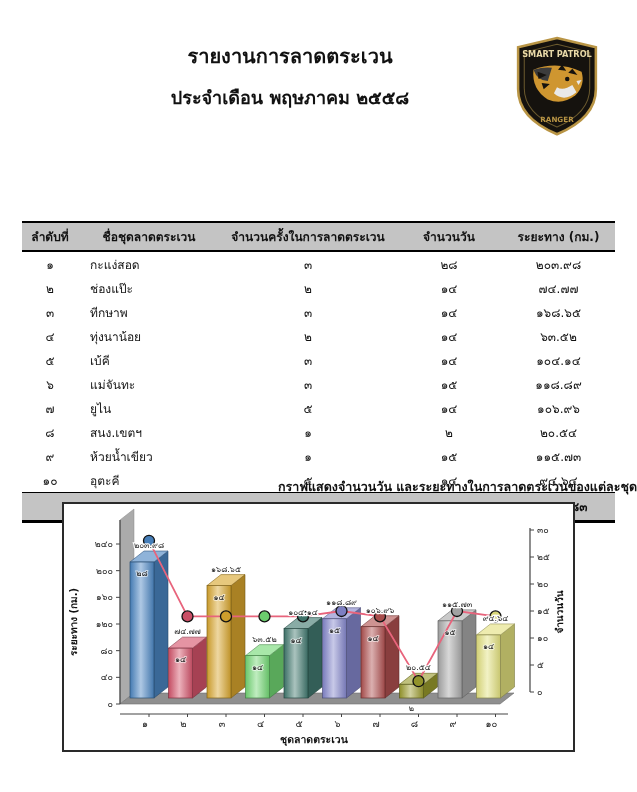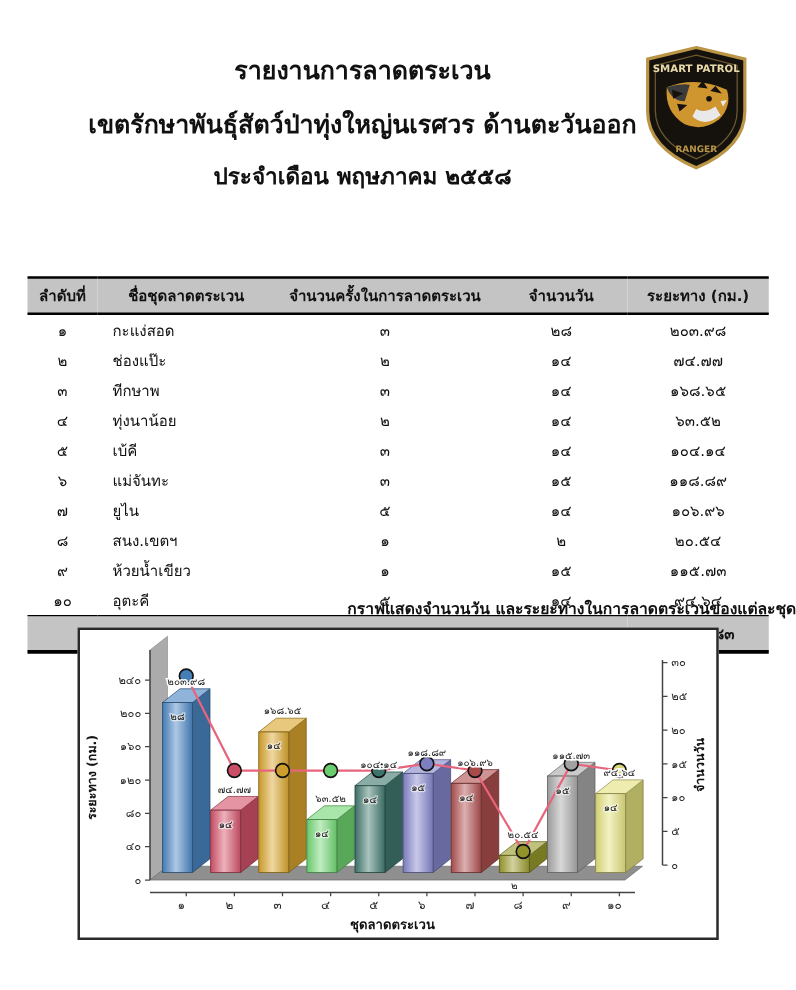--- a/index.html
+++ b/index.html
@@ -30,21 +30,20 @@
              border:2px solid #2a2a2a;box-sizing:border-box;background:#fff;}
   .chart-box svg{width:100%;height:100%;display:block;font-family:"DejaVu Sans","Liberation Sans",sans-serif;}
 </style>
 </head>
 <body>
 
 <div class="page">
 
   <div class="titles">
     <p class="title-1">รายงานการลาดตระเวน</p>
-    <p class="title-2">เขตรักษาพันธุ์สัตว์ป่าทุ่งใหญ่นเรศวร ด้านตะวันออก</p>
     <p class="title-3">ประจำเดือน  พฤษภาคม ๒๕๕๘</p>
   </div>
 
   <div class="logo">
     <svg viewBox="0 0 86 98">
       <path d="M43 2 L81 11 L81 52 Q81 80 43 96 Q5 80 5 52 L5 11 Z" fill="#15120e" stroke="#b99545" stroke-width="2.5"></path>
       <path d="M43 8 L75 16 L75 51 Q75 75 43 89 Q11 75 11 51 L11 16 Z" fill="none" stroke="#6b5a2e" stroke-width="1"></path>
       <text x="43" y="21" text-anchor="middle" font-size="8" font-weight="bold" fill="#e8d9a8">SMART PATROL</text>
       <g>
         <path d="M20 33 Q43 24 67 35 Q71 48 61 58 Q48 68 34 62 Q18 52 20 33 Z" fill="#cf9630"></path>

